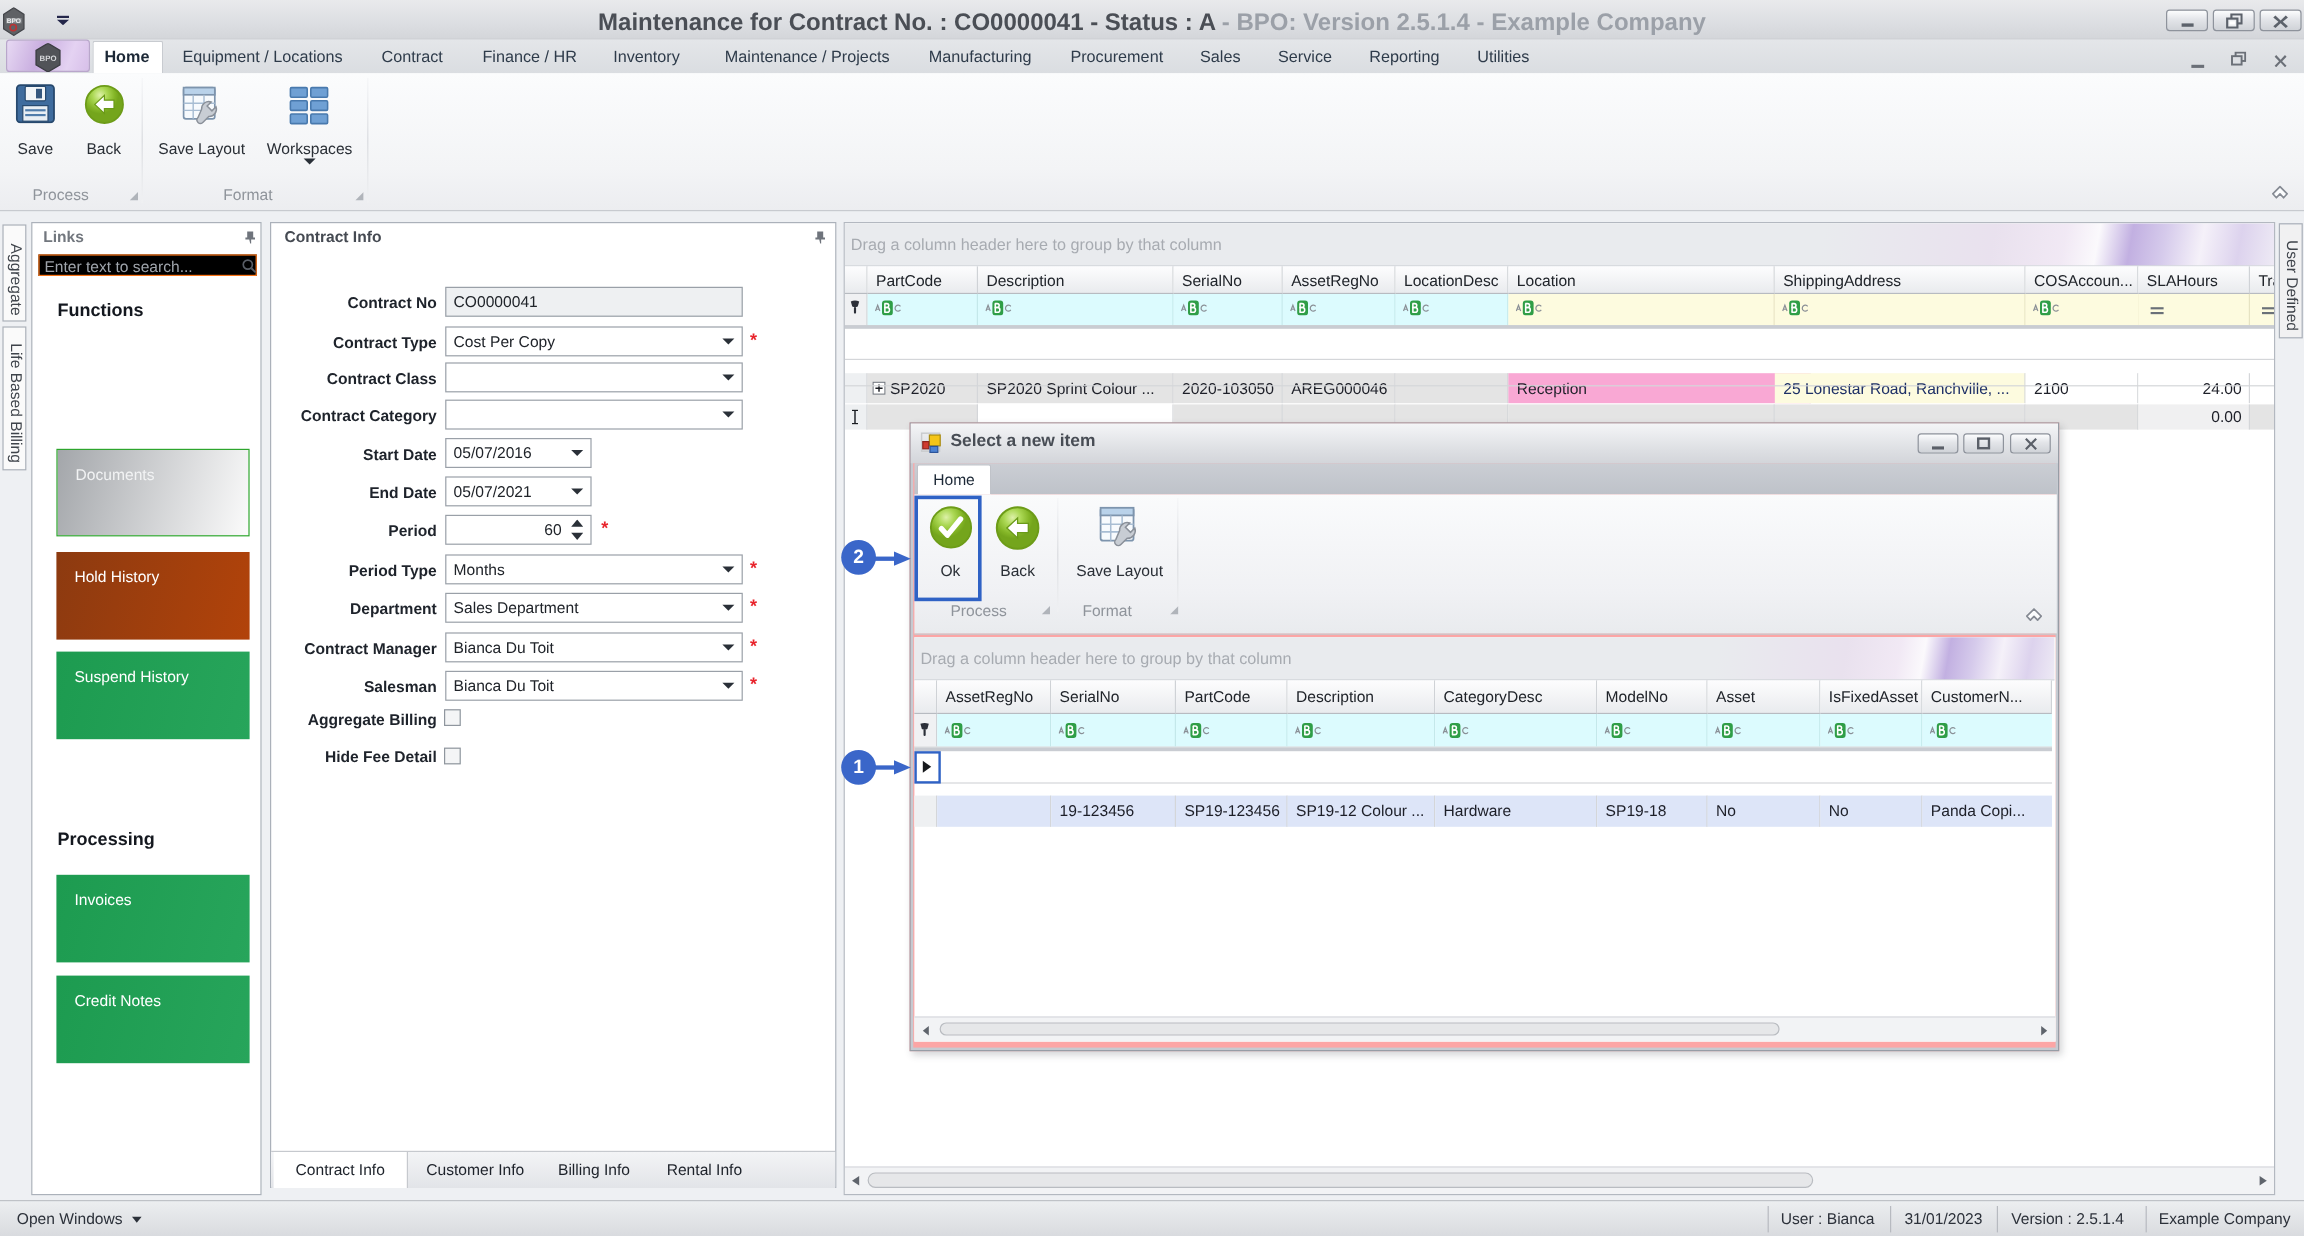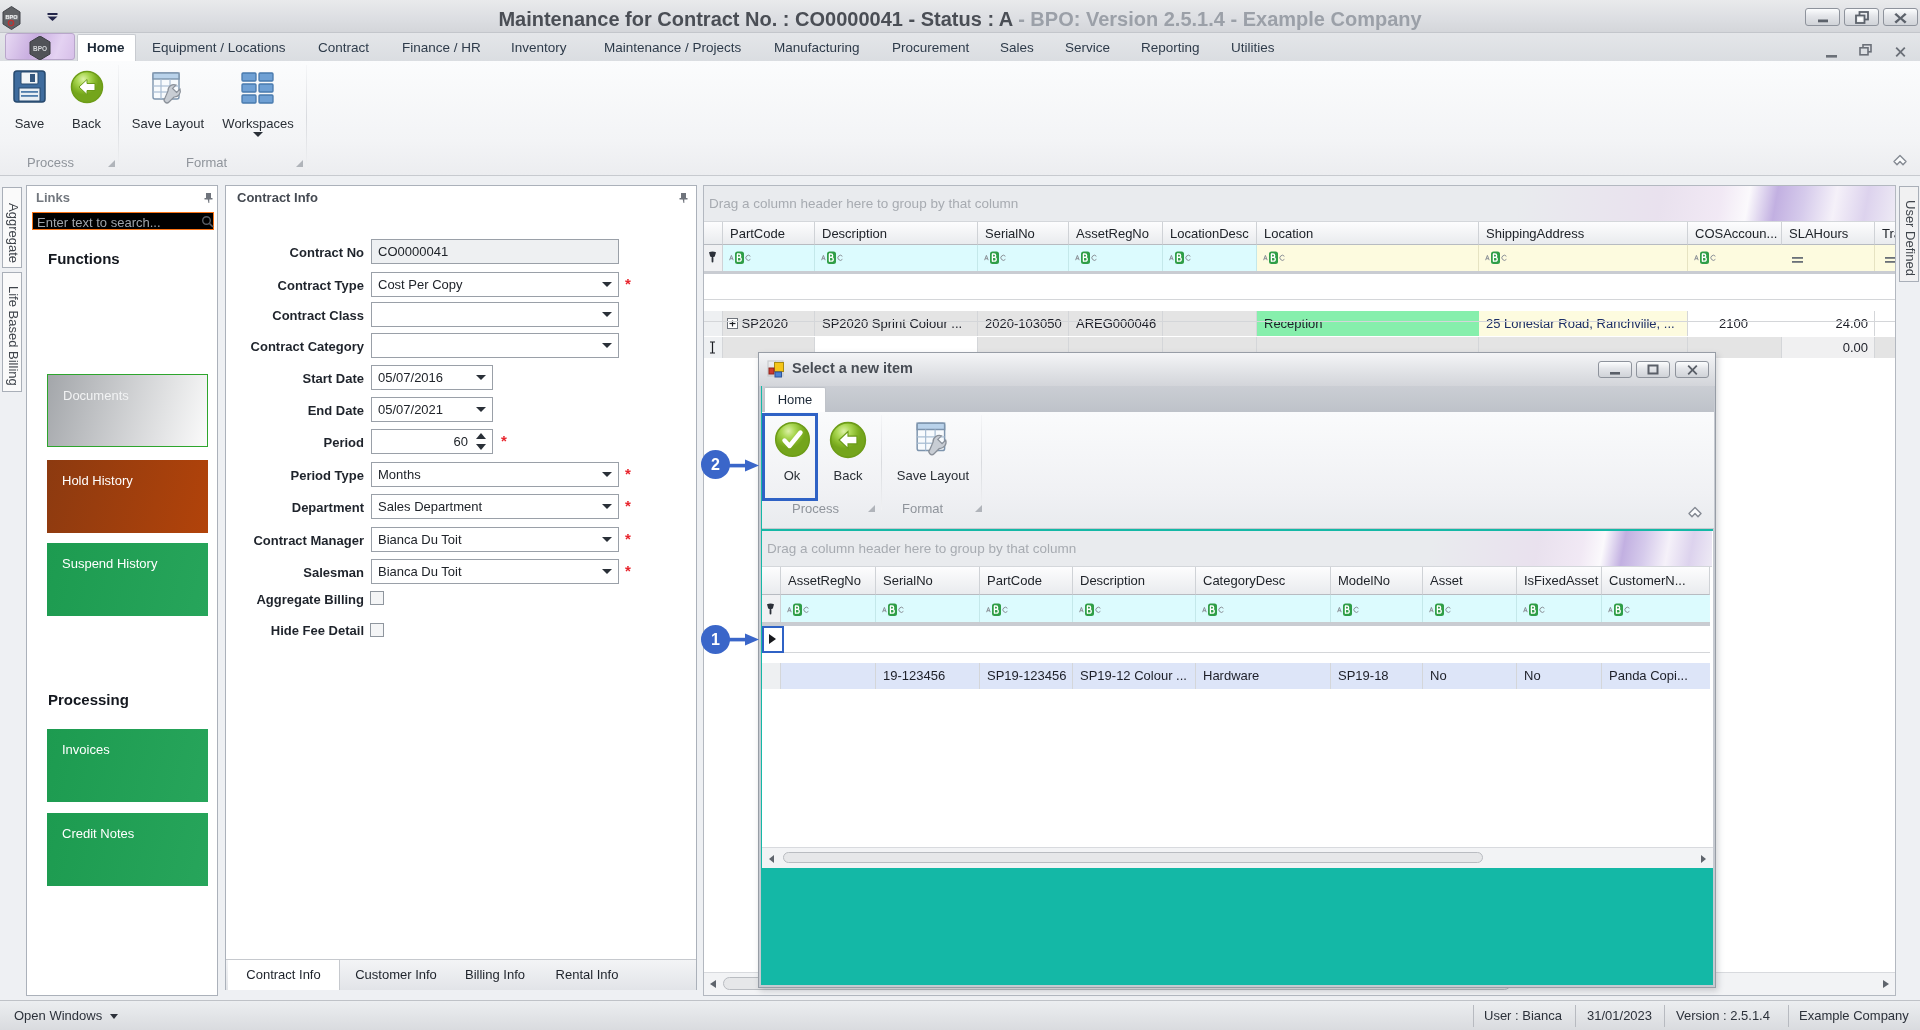--- a/index.html
+++ b/index.html
@@ -424,23 +424,23 @@
             <rect x="0.5" y="0.5" width="10" height="10" fill="#fff" stroke="#6f747c"></rect>
             <line x1="2.5" y1="5.5" x2="8.5" y2="5.5" stroke="#1a1d22" stroke-width="1.2"></line>
             <line x1="5.5" y1="2.5" x2="5.5" y2="8.5" stroke="#1a1d22" stroke-width="1.2"></line>
           </svg>
         SP2020
       </div>
       <div class="dcell" style="left:111px;width:163px;background:#e4e4e4;">SP2020 Sprint Colour ...</div>
       <div class="dcell" style="left:274px;width:91px;background:#e4e4e4;">2020-103050</div>
       <div class="dcell" style="left:365px;width:94px;background:#e4e4e4;">AREG000046</div>
       <div class="dcell" style="left:459px;width:94px;background:#e4e4e4;"></div>
-      <div class="dcell" style="left:553px;width:252px;background:#86efac;">Reception</div>
+      <div class="dcell" style="left:553px;width:252px;background:#f9a8d4;">Reception</div>
       <div class="dcell" style="left:775px;width:209px;background:#fdfbdf;color:#1d2f66;">25 Lonestar Road, Ranchville, ...</div>
-      <div class="dcell" style="left:1008px;width:94px;background:#ffffff;">2100</div>
+      <div class="dcell" style="left:984px;width:94px;background:#ffffff;">2100</div>
       <div class="dcell" style="left:1078px;width:93px;background:#ffffff;text-align:right;padding-right:6px;">24.00</div>
       <div class="dcell" style="left:1171px;width:20px;background:#ffffff;border-right:none;"></div>
     </div>
 
     <div class="abs" style="left:0;top:114px;width:1191px;height:22px;border-bottom:1px solid #d4d6d9;">
       <div class="dcell" style="left:0;width:19px;background:#eef0f2;padding-left:5px;">
         <svg width="7" height="13" viewBox="0 0 7 13" style="margin-top:-2px">
             <path d="M1 1 L6 1 M1 12 L6 12 M3.5 1 L3.5 12" stroke="#1a1d22" stroke-width="1.2" fill="none"></path>
           </svg>
       </div>
@@ -458,21 +458,21 @@
 
     <div class="hscroll" style="left:0;top:786px;width:1191px;height:23px;">
       <div class="sarr" style="left:6px;top:7px;border-top:4.5px solid transparent;border-bottom:4.5px solid transparent;border-right:6px solid #5f646c;"></div>
       <div class="hthumb" style="left:19px;width:788px;height:13px;border-radius:7px;top:4px;"></div>
       <div class="sarr" style="right:6px;top:7px;border-top:4.5px solid transparent;border-bottom:4.5px solid transparent;border-left:6px solid #5f646c;"></div>
     </div>
   </div>
 
   <div class="vtab" style="left:1899px;top:186px;width:20px;height:96px;padding-top:8px;background:#f1f1f2;">User Defined</div>
 
-  <div id="dialog" class="abs" style="left:758px;top:352px;width:958px;height:636px;border:1px solid #979da6;outline:2px solid #c6cad1;outline-offset:-3px;background:#14b8a6;box-shadow:2px 3px 6px rgba(60,65,75,0.22);">
+  <div id="dialog" class="abs" style="left:758px;top:352px;width:958px;height:524px;border:1px solid #979da6;outline:2px solid #c6cad1;outline-offset:-3px;background:#fca5a5;box-shadow:2px 3px 6px rgba(60,65,75,0.22);">
 
     <div class="abs" style="left:0;top:0;width:956px;height:33px;background:linear-gradient(#f4f5f7,#dcdee2 70%,#d3d5da);">
       <svg class="abs" style="left:8px;top:7px" width="18" height="18" viewBox="0 0 18 18">
         <rect x="1" y="1" width="15" height="15" fill="none" stroke="#c9cbce" stroke-width="1.2"></rect>
         <line x1="1" y1="8.5" x2="16" y2="8.5" stroke="#c9cbce" stroke-width="1"></line>
         <line x1="8.5" y1="1" x2="8.5" y2="16" stroke="#c9cbce" stroke-width="1"></line>
         <rect x="7.5" y="2.5" width="9" height="9" fill="#f5c518" stroke="#a88a10"></rect>
         <rect x="2" y="8" width="5" height="6" fill="#cf3a2e" stroke="#8d241c"></rect>
         <rect x="8" y="12" width="6.5" height="5" fill="#4d82d2" stroke="#2c549a"></rect>
       </svg>

